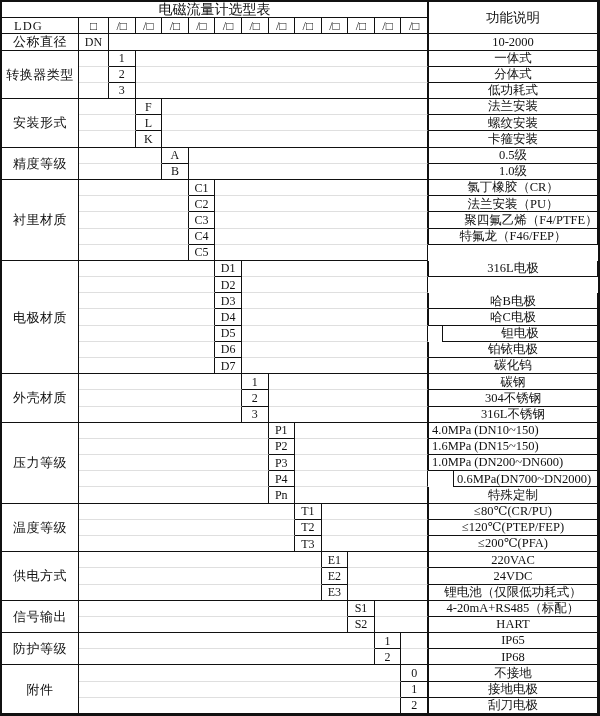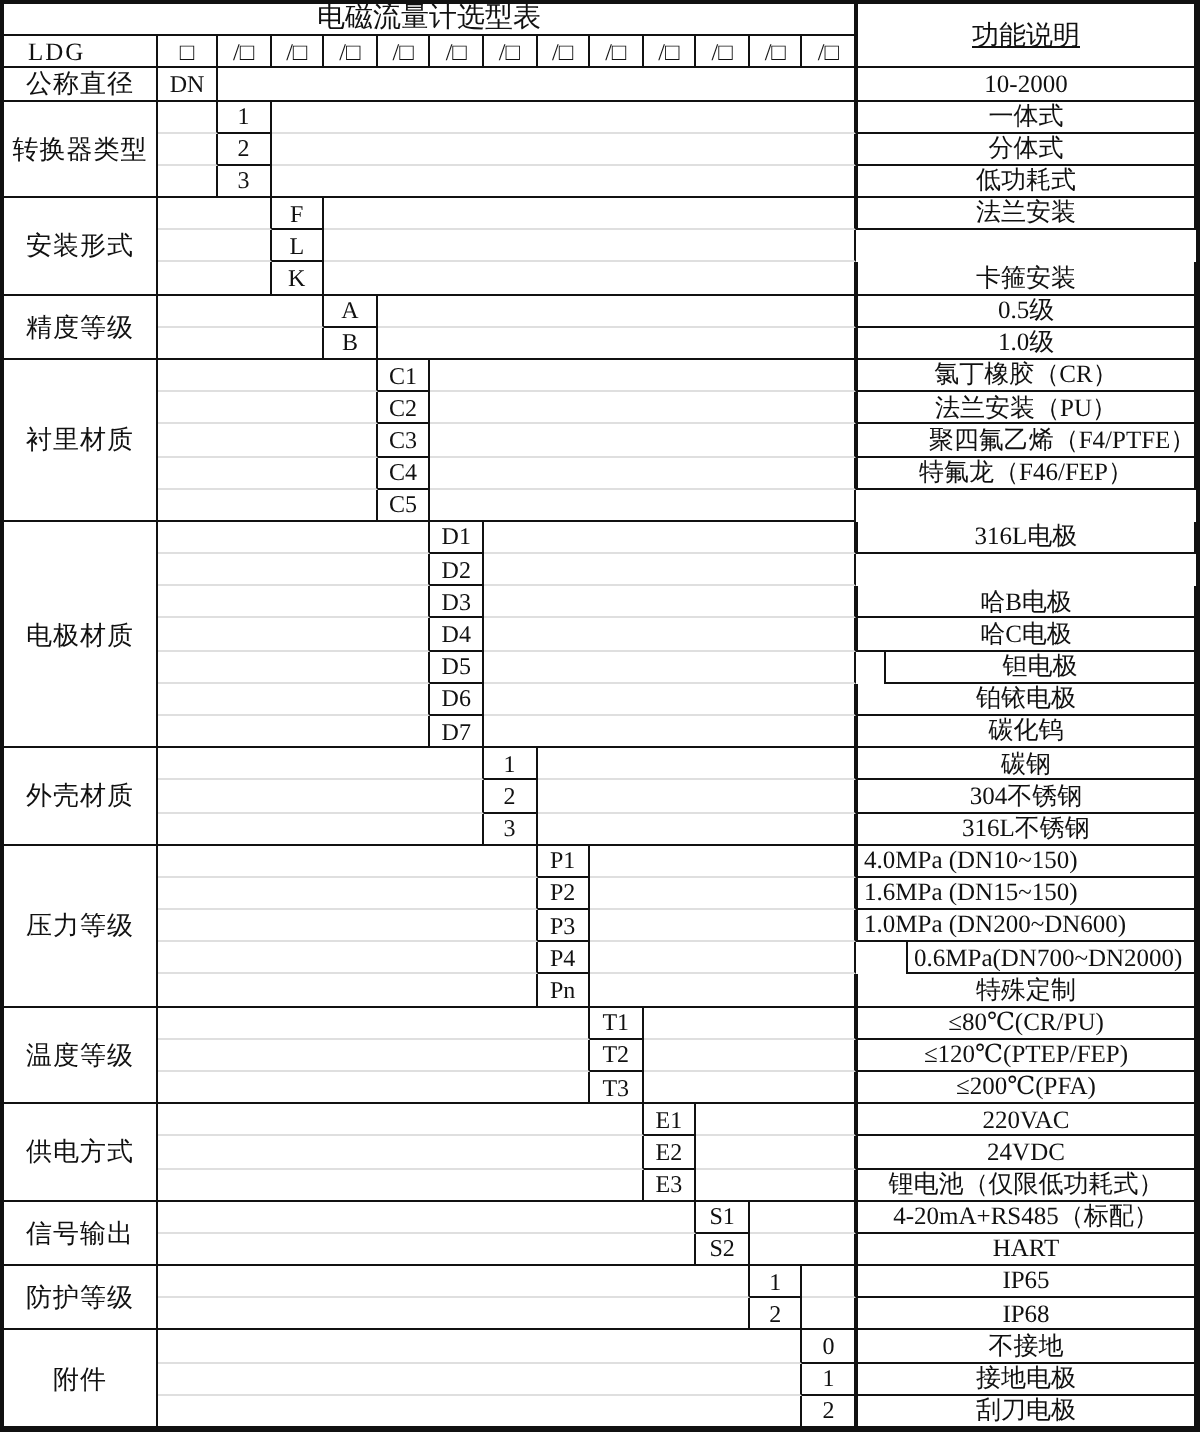--- a/index.html
+++ b/index.html
@@ -33,21 +33,21 @@
   .empty{border-bottom:1px solid #dfdfdf;}
   .empty.gb{border-bottom:1px solid #111111;}
   .desc{border-left:1px solid #111111;}
   .desc.left{justify-content:flex-start;padding-left:3px;}
 </style>
 </head>
 <body>
 
 <div id="table">
   <div class="c title" style="grid-column:1/15;grid-row:1/2;">电磁流量计选型表</div>
-  <div class="c fn" style="grid-column:15/16;grid-row:1/3;text-decoration:underline;">功能说明</div>
+  <div class="c fn" style="grid-column:15/16;grid-row:1/3;">功能说明</div>
   <div class="c ldg" style="grid-column:1/2;grid-row:2/3;">LDG</div>
   <div class="c code" style="grid-column:2/3;grid-row:2/3;">□</div>
 
 <div class="c code slot" style="grid-area: 2 / 3 / 3 / 4;">/□</div>
     <div class="c code slot" style="grid-area: 2 / 4 / 3 / 5;">/□</div>
     <div class="c code slot" style="grid-area: 2 / 5 / 3 / 6;">/□</div>
     <div class="c code slot" style="grid-area: 2 / 6 / 3 / 7;">/□</div>
     <div class="c code slot" style="grid-area: 2 / 7 / 3 / 8;">/□</div>
     <div class="c code slot" style="grid-area: 2 / 8 / 3 / 9;">/□</div>
     <div class="c code slot" style="grid-area: 2 / 9 / 3 / 10;">/□</div>
@@ -74,20 +74,21 @@
     <div class="c empty gb" style="grid-area: 6 / 4 / 7 / 15;"></div>
     <div class="c desc" style="grid-area: 6 / 15 / 7 / 16;">低功耗式</div>
     <div class="c label" style="grid-area: 7 / 1 / 10 / 2;">安装形式</div>
     <div class="c empty" style="grid-area: 7 / 2 / 8 / 4;"></div>
     <div class="c code" style="grid-area: 7 / 4 / 8 / 5;">F</div>
     <div class="c empty" style="grid-area: 7 / 5 / 8 / 15;"></div>
     <div class="c desc" style="grid-area: 7 / 15 / 8 / 16;">法兰安装</div>
     <div class="c empty" style="grid-area: 8 / 2 / 9 / 4;"></div>
     <div class="c code" style="grid-area: 8 / 4 / 9 / 5;">L</div>
     <div class="c empty" style="grid-area: 8 / 5 / 9 / 15;"></div>
+    <div class="c desc" style="grid-area: 8 / 15 / 9 / 16;">螺纹安装</div>
     <div class="c empty gb" style="grid-area: 9 / 2 / 10 / 4;"></div>
     <div class="c code" style="grid-area: 9 / 4 / 10 / 5;">K</div>
     <div class="c empty gb" style="grid-area: 9 / 5 / 10 / 15;"></div>
     <div class="c desc" style="grid-area: 9 / 15 / 10 / 16;">卡箍安装</div>
     <div class="c label" style="grid-area: 10 / 1 / 12 / 2;">精度等级</div>
     <div class="c empty" style="grid-area: 10 / 2 / 11 / 5;"></div>
     <div class="c code" style="grid-area: 10 / 5 / 11 / 6;">A</div>
     <div class="c empty" style="grid-area: 10 / 6 / 11 / 15;"></div>
     <div class="c desc" style="grid-area: 10 / 15 / 11 / 16;">0.5级</div>
     <div class="c empty gb" style="grid-area: 11 / 2 / 12 / 5;"></div>

